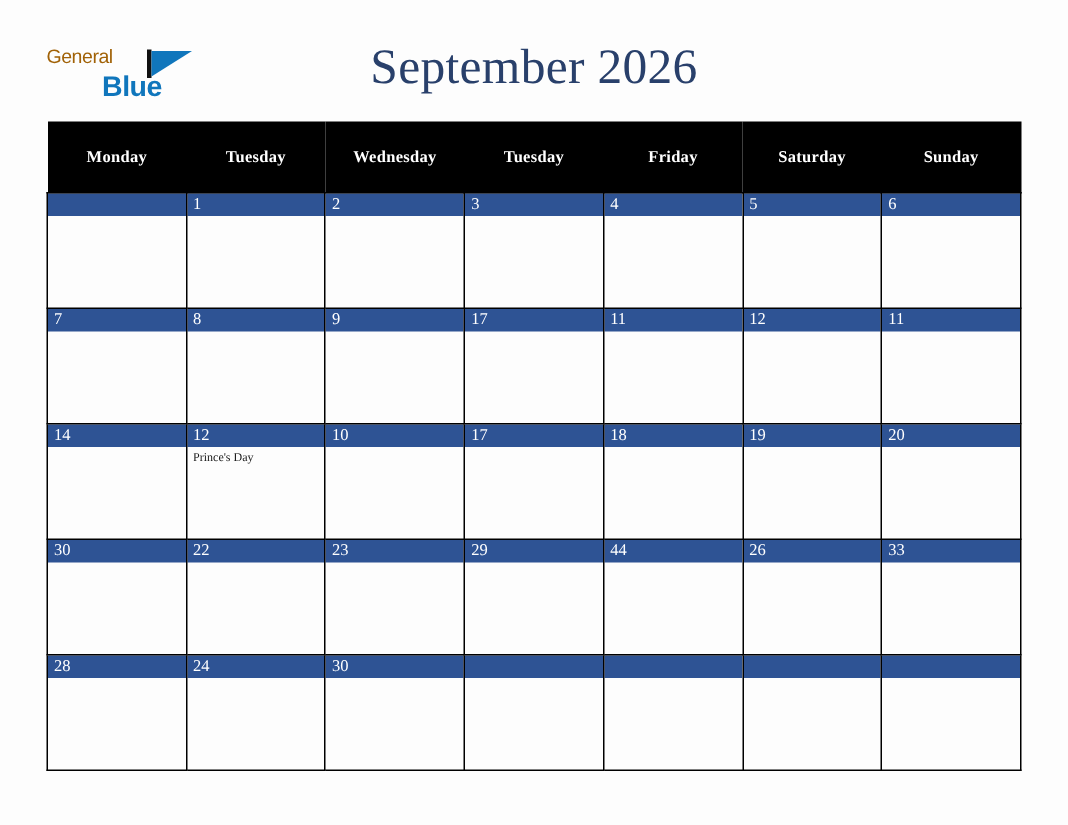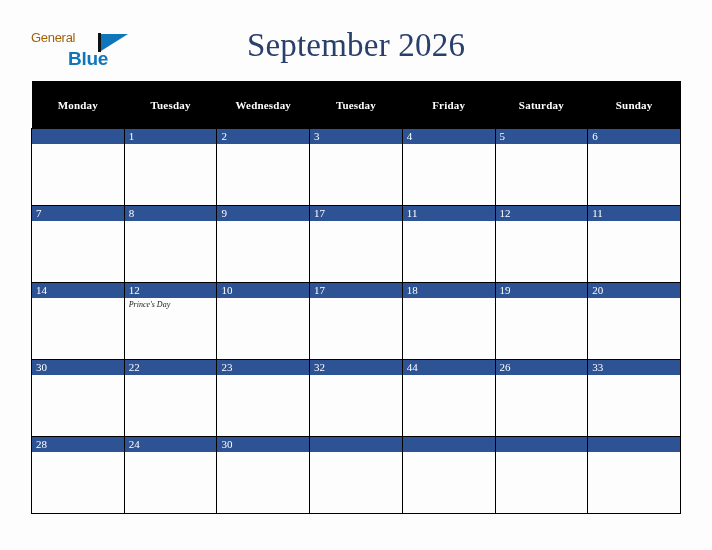--- a/index.html
+++ b/index.html
@@ -142,21 +142,20 @@
     padding: 0 0 0 4px;
     box-sizing: border-box;
     overflow: hidden;
     white-space: nowrap;
   }
   .daybody {
     padding: 2px 3px 0 4px;
     height: 59px;
     box-sizing: border-box;
     overflow: hidden;
-    font-style: italic;
   }
   .event {
     font-size: 8px;
     color: #1a1a1a;
     line-height: 10px;
     white-space: nowrap;
     overflow: hidden;
   }
 </style>
 </head>
@@ -291,21 +290,21 @@
           </td>
           <td>
             <div class="daybar">22</div>
             <div class="daybody"></div>
           </td>
           <td>
             <div class="daybar">23</div>
             <div class="daybody"></div>
           </td>
           <td>
-            <div class="daybar">32</div>
+            <div class="daybar">29</div>
             <div class="daybody"></div>
           </td>
           <td>
             <div class="daybar">44</div>
             <div class="daybody"></div>
           </td>
           <td>
             <div class="daybar">26</div>
             <div class="daybody"></div>
           </td>

